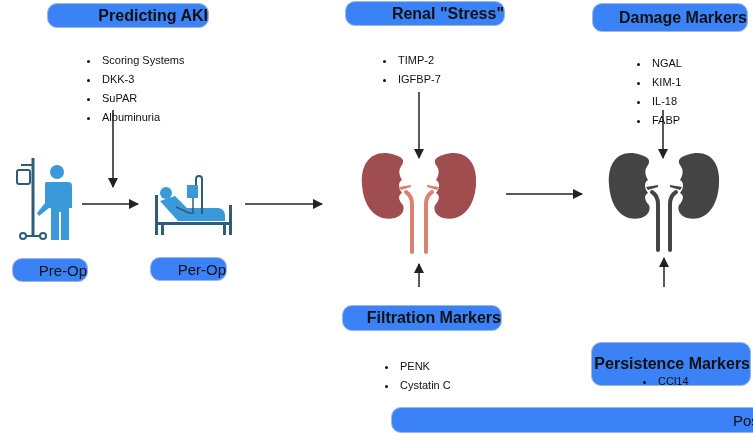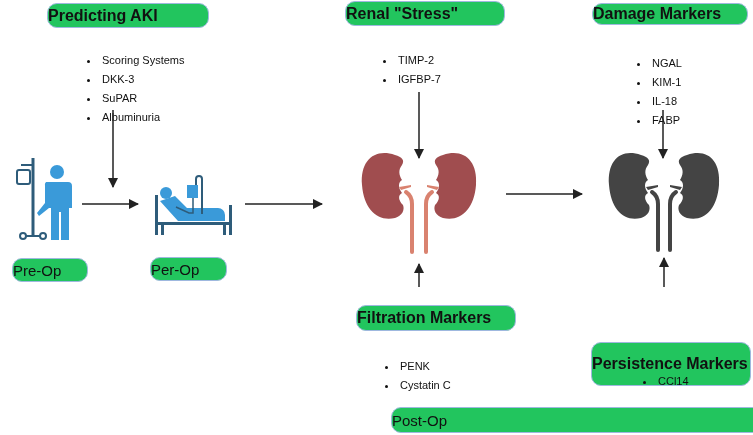--- a/index.html
+++ b/index.html
@@ -1,17 +1,17 @@
 <!DOCTYPE html>
 <html><head>
 <meta charset="utf-8">
 <style>
   html, body { margin:0; padding:0; background:#ffffff; }
   body { width:753px; height:435px; position:relative; overflow:hidden; font-family:"Liberation Sans", sans-serif; color:#111; }
-  .box { position:absolute; box-sizing:border-box; background:#22c55e; border:1.5px solid #9fb8df; border-radius:10px; display:flex; align-items:center; justify-content:flex-start; text-align:center; }
+  .box { position:absolute; box-sizing:border-box; background:#3b82f6; border:1.5px solid #9fb8df; border-radius:10px; display:flex; align-items:center; justify-content:flex-end; text-align:center; }
   .box.bold { font-weight:bold; font-size:16px; }
   .box.plain { font-size:15px; }
   ul.bul { position:absolute; margin:16px; padding:0 0 0 22px; font-size:11px; line-height:19px; list-style:disc; }
   ul.bul li { padding-left:2px; }
   svg.lay { position:absolute; left:0; top:0; }
 </style>
 </head>
 <body>
 
 <div class="box bold" style="left:47px;top:3px;width:162px;height:25px;">
@@ -25,31 +25,31 @@
 </ul>
 
 <div class="box bold" style="left:345px;top:1px;width:160px;height:25px;">
   <span>Renal "Stress"</span>
 </div>
 <ul class="bul" style="left:358px;top:35px;">
   <li>TIMP-2</li>
   <li>IGFBP-7</li>
 </ul>
 
-<div class="box bold" style="left:592px;top:3px;width:156px;height:22px;">
+<div class="box bold" style="left:592px;top:3px;width:156px;height:29px;">
   <span>Damage Markers</span>
 </div>
 <ul class="bul" style="left:612px;top:38px;">
   <li>NGAL</li>
   <li>KIM-1</li>
   <li>IL-18</li>
   <li>FABP</li>
 </ul>
 
-<div class="box bold" style="left:356px;top:305px;width:160px;height:26px;">
+<div class="box bold" style="left:342px;top:305px;width:160px;height:26px;">
   <span>Filtration Markers</span>
 </div>
 <ul class="bul" style="left:360px;top:341px;">
   <li>PENK</li>
   <li>Cystatin C</li>
 </ul>
 
 <div class="box bold" style="left:591px;top:298px;width:160px;height:44px;margin-top:44px;">
   <span>Persistence Markers</span>
 </div>

